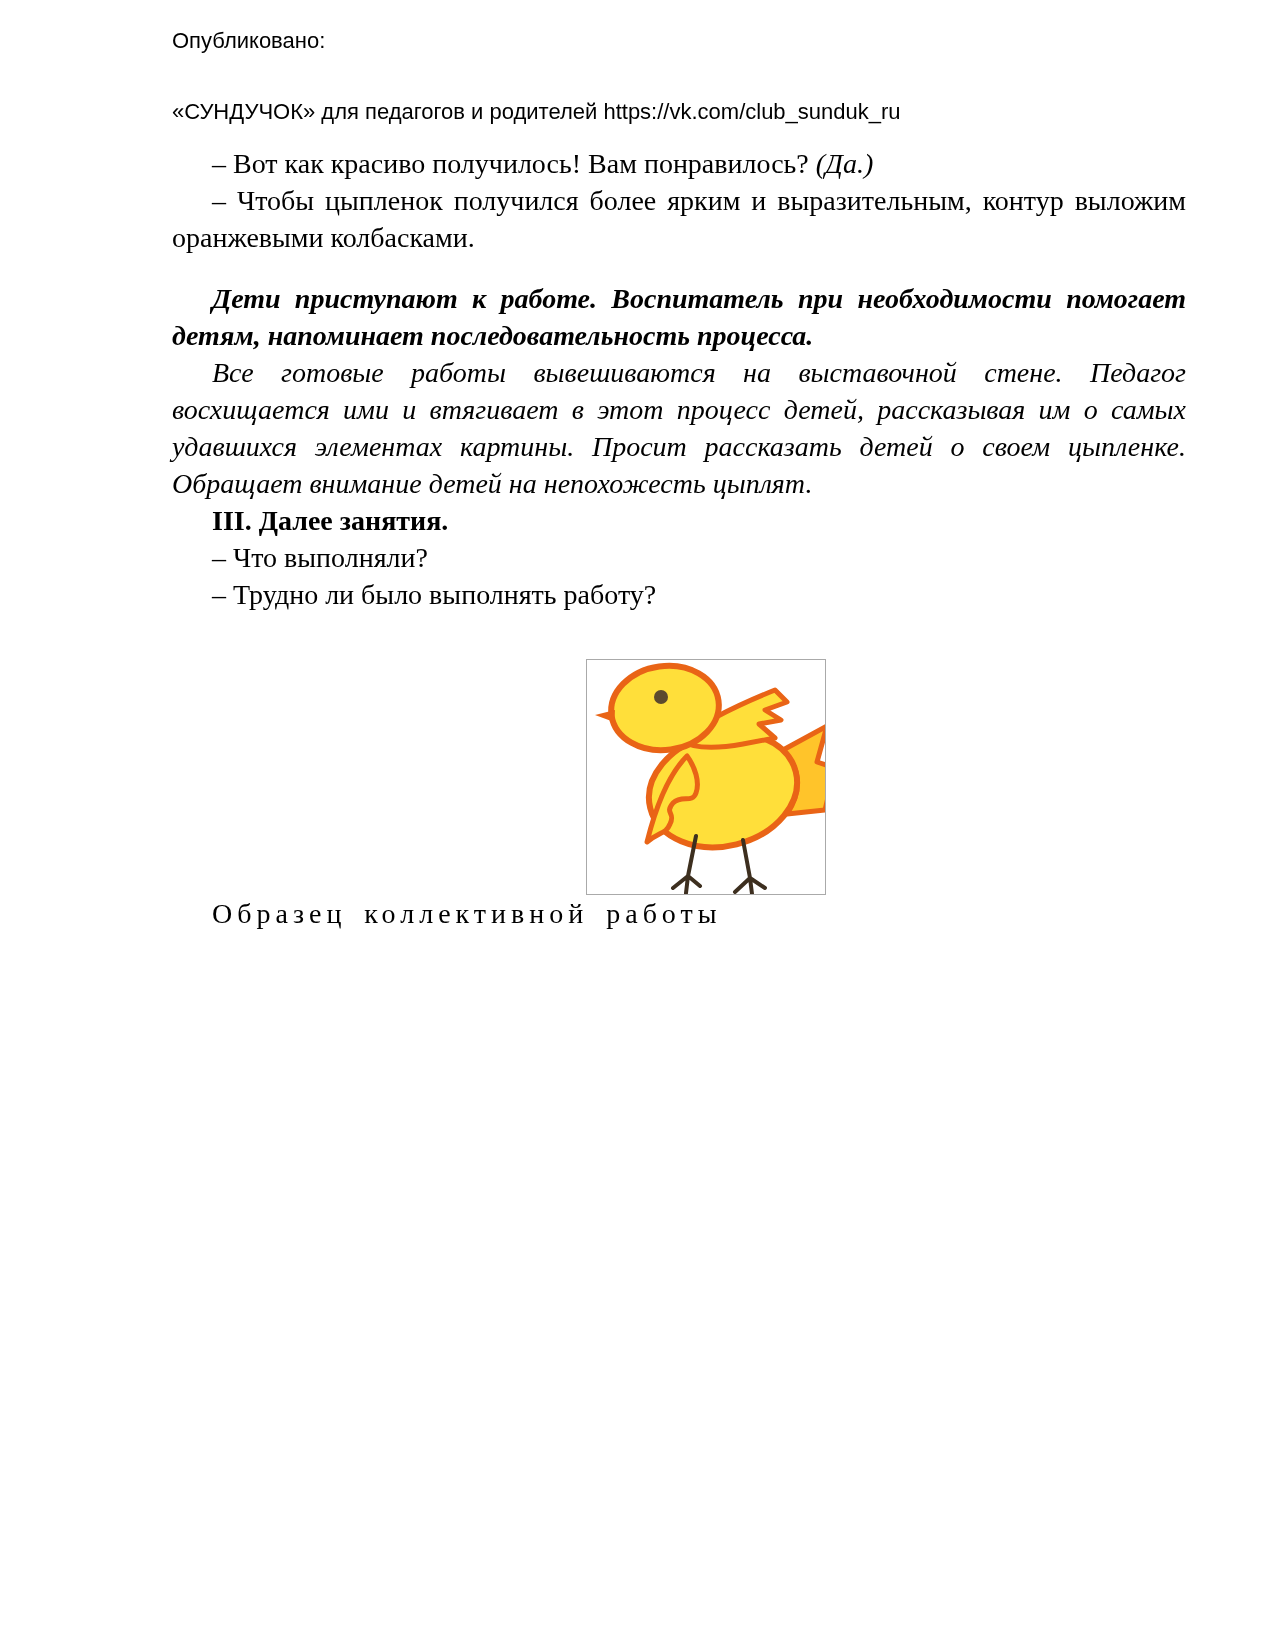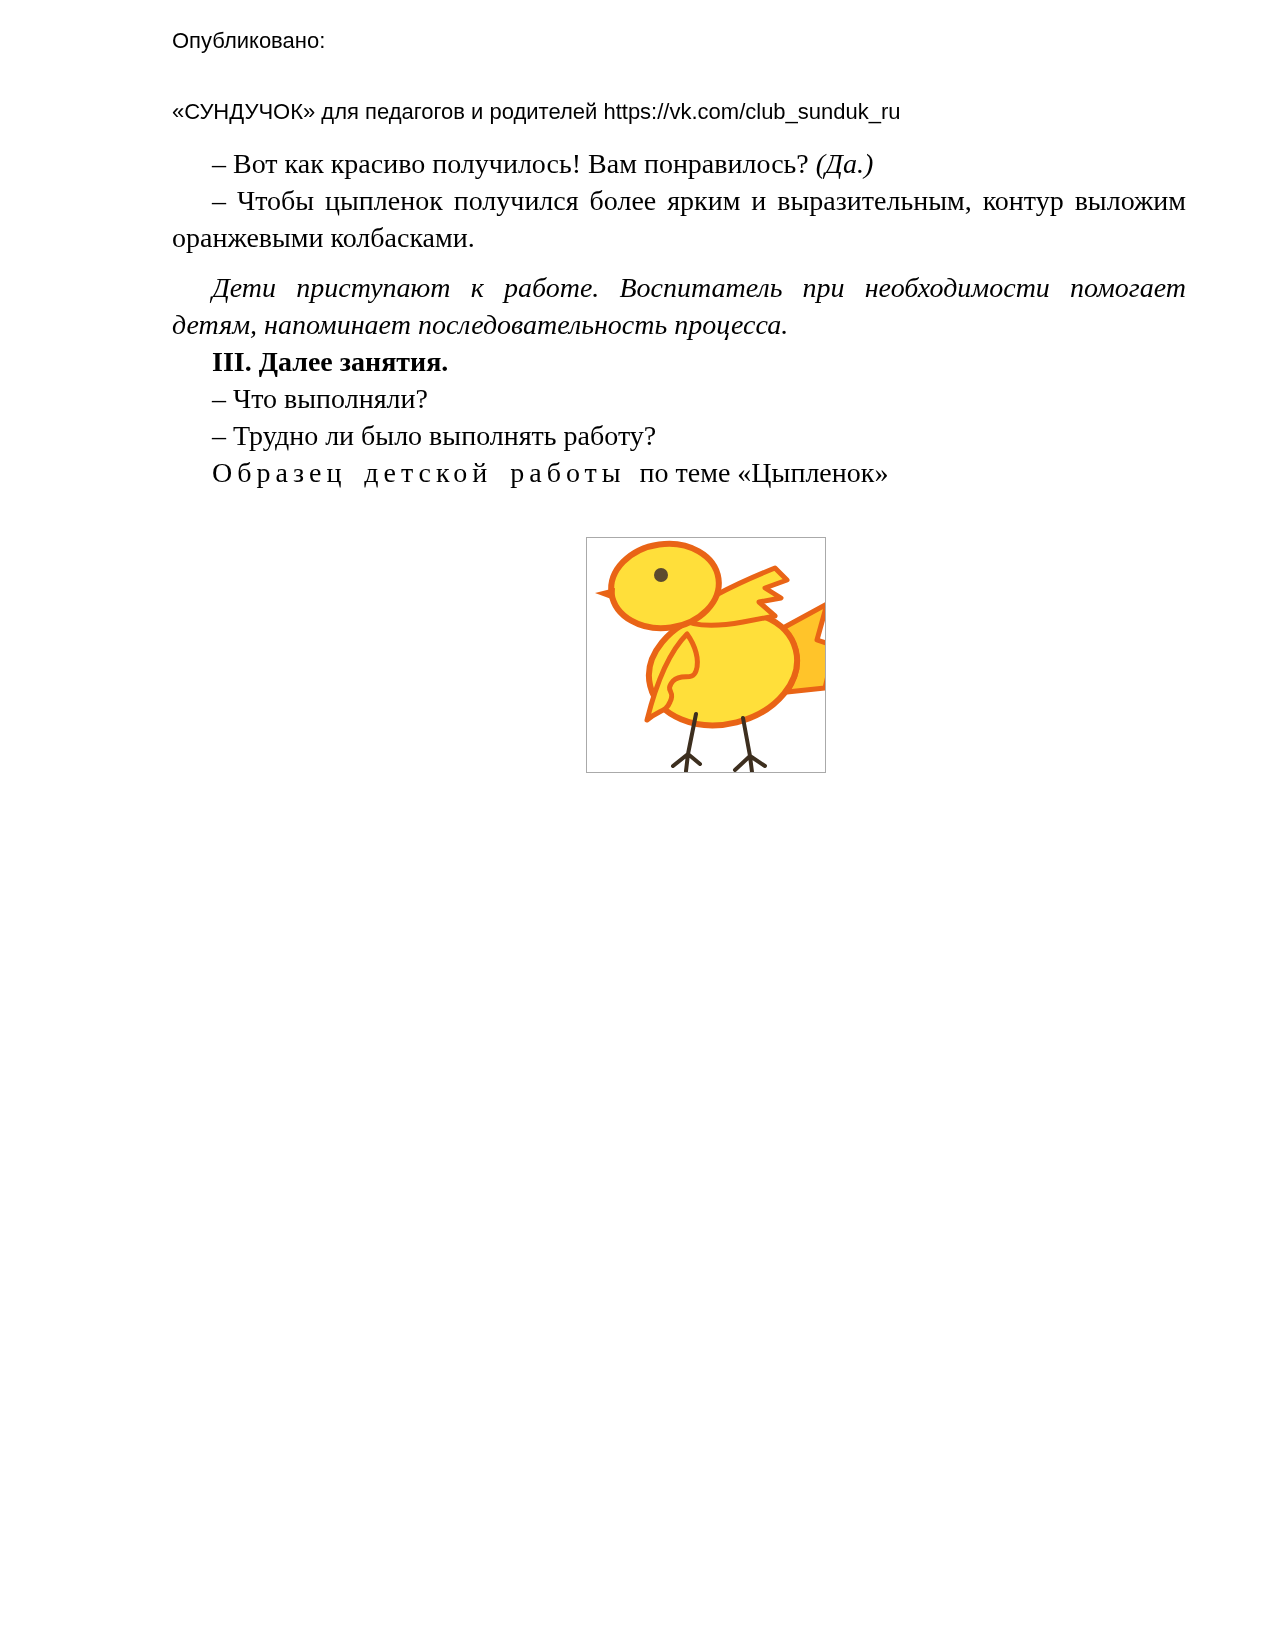--- a/index.html
+++ b/index.html
@@ -29,21 +29,21 @@
     margin: 0;
     font-size: 28px;
     line-height: 37px;
     text-indent: 40px;
     text-align: justify;
   }
   .bodytext p.noj { text-align: left; }
   .it { font-style: italic; }
   p.itpara { font-style: italic; }
   p.first-body { margin-top: 12px; font-family: Liberation Serif, serif; }
-  p.itpara.sp-before { margin-top: 13px; }
+  p.itpara.sp-before { margin-top: 24px; font-weight: bold; }
 
   .section-heading {
     margin: 16px 0 4px 0;
     font-size: 29px;
     line-height: 38px;
     font-weight: bold;
     text-indent: 40px;
   }
   .qline {
     margin: 0;
@@ -87,27 +87,27 @@
   <div class="hdr hdr-src">«СУНДУЧОК» для педагогов и родителей https://vk.com/club_sunduk_ru</div>
 
   <div class="bodytext">
     <p class="noj first-body"><span>– Вот как красиво получилось! Вам понравилось? </span><span class="it">(Да.)</span></p>
 
     <p>– Чтобы цыпленок получился более ярким и выразительным, контур выложим оранжевыми колбасками.</p>
 
 
     <p class="itpara sp-before">Дети приступают к работе. Воспитатель при необходимости помогает детям, напоминает последовательность процесса.</p>
 
+    <p class="itpara">Все готовые работы вывешиваются на выставочной стене. Педагог восхищается ими и втягивает в этот процесс детей, рассказывая им о самых удавшихся элементах картины. Просит рассказать детей о своем цыпленке. Обращает внимание детей на непохожесть цыплят.</p>
 
     <p class="section-heading">III. Далее занятия.</p>
 
     <p class="qline">– Что выполняли?</p>
     <p class="qline">– Трудно ли было выполнять работу?</p>
 
-    <p class="caption"><span class="spaced">Образец детской работы</span>&nbsp; <span>по теме «Цыпленок»</span></p>
 
     <div class="chick-frame">
       <svg viewBox="0 0 238 234" aria-hidden="true">
 
         <path d="M 196 90 L 240 66 L 230 102 L 248 108 L 238 150 L 200 154 C 216 130 213 108 196 90 Z" fill="var(--chick-tail)" stroke="var(--chick-orange)" stroke-width="5" stroke-linejoin="round"></path>
 
         <ellipse cx="136" cy="130" rx="75" ry="56" transform="rotate(-14 136 130)" fill="var(--chick-yellow)" stroke="var(--chick-orange)" stroke-width="6"></ellipse>
 
         <path d="M 92 80 C 122 58 158 42 188 30 L 200 42 L 178 50 L 194 60 L 172 64 L 188 78 L 156 84 C 134 88 108 90 92 80 Z" fill="var(--chick-yellow)" stroke="var(--chick-orange)" stroke-width="5" stroke-linejoin="round"></path>
 
@@ -120,15 +120,16 @@
 
         <ellipse cx="78" cy="48" rx="54" ry="42" transform="rotate(-8 78 48)" fill="var(--chick-yellow)" stroke="var(--chick-orange)" stroke-width="6"></ellipse>
 
         <path d="M 28 50 L 8 55 L 27 62 Z" fill="var(--chick-orange)"></path>
 
         <circle cx="74" cy="37" r="7" fill="var(--chick-eye)"></circle>
       </svg>
     </div>
 
 
+    <p class="caption cap2"><span class="spaced">Образец коллективной работы</span></p>
   </div>
 
 </div>
 
 </body></html>

